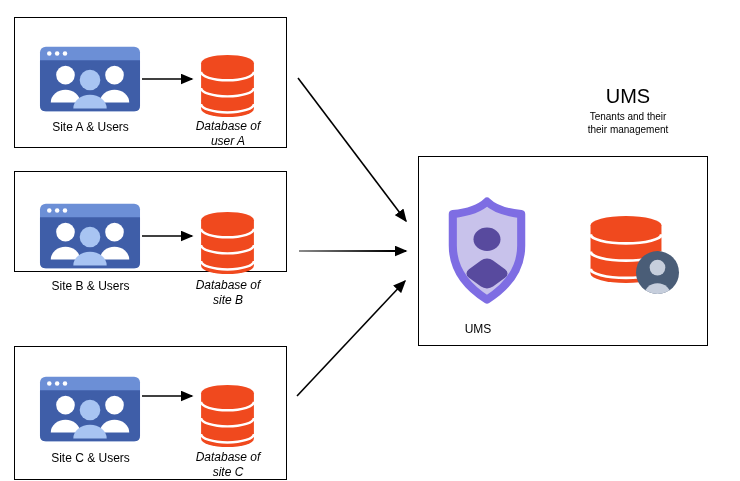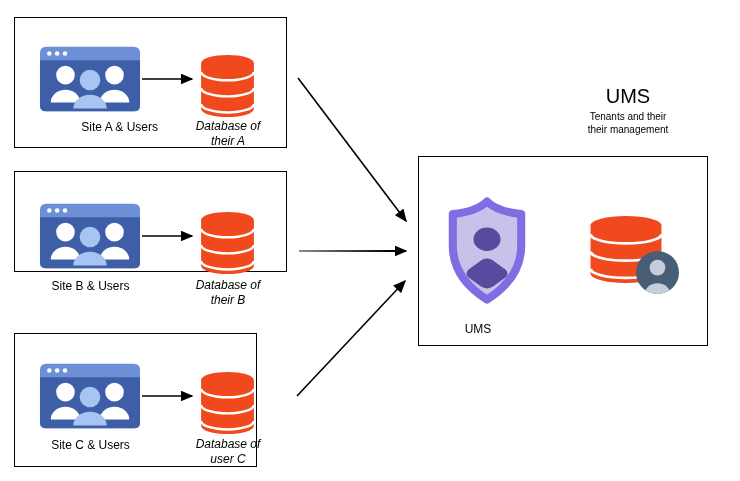--- a/index.html
+++ b/index.html
@@ -53,24 +53,24 @@
         <path d="M12,58 a15,13 0 0 1 30,0 z" class="f-back"></path>
       <circle cx="77" cy="30" r="9.5" class="f-back"></circle>
         <path d="M62,58 a15,13 0 0 1 30,0 z" class="f-back"></path>
       <circle cx="52" cy="35" r="10.5" class="f-front"></circle>
         <path d="M35,64 a17,14 0 0 1 34,0 z" class="f-front"></path>
     </svg>
     <svg class="abs" style="left:184px;top:35px;" width="57" height="66" viewBox="0 0 60 70">
       <path d="M2,11 a28,9 0 0 1 56,0 v48 a28,9 0 0 1 -56,0 z" class="f-db"></path>
       <path d="M2,20 a28,9 0 0 0 56,0 M2,37 a28,9 0 0 0 56,0 M2,54 a28,9 0 0 0 56,0" class="sep"></path>
     </svg>
-    <div class="lbl" style="left:8px;top:102px;width:135px;text-align:right;">Site A &amp; Users</div>
+    <div class="lbl" style="left:8px;top:102px;width:135px;">Site A &amp; Users</div>
     <div class="lbl" style="left:148px;top:101px;width:130px;">
       <span>Database of</span>
-      <span>their A</span>
+      <span>user A</span>
     </div>
   </div>
 
   <div class="node-box" style="left:14px;top:171px;width:273px;height:101px;">
     <svg class="abs" style="left:24px;top:30px;" width="102" height="68" viewBox="0 0 104 68">
       <rect x="1" y="1" width="102" height="66" rx="6" class="f-bar"></rect>
       <path d="M1,15 H103 V61 Q103,67 97,67 H7 Q1,67 1,61 Z" class="f-body"></path>
       <circle cx="10.5" cy="8" r="2.3" fill="#fff"></circle>
         <circle cx="18.5" cy="8" r="2.3" fill="#fff"></circle>
         <circle cx="26.5" cy="8" r="2.3" fill="#fff"></circle>
@@ -81,46 +81,46 @@
       <circle cx="52" cy="35" r="10.5" class="f-front"></circle>
         <path d="M35,64 a17,14 0 0 1 34,0 z" class="f-front"></path>
     </svg>
     <svg class="abs" style="left:184px;top:38px;" width="57" height="66" viewBox="0 0 60 70">
       <path d="M2,11 a28,9 0 0 1 56,0 v48 a28,9 0 0 1 -56,0 z" class="f-db"></path>
       <path d="M2,20 a28,9 0 0 0 56,0 M2,37 a28,9 0 0 0 56,0 M2,54 a28,9 0 0 0 56,0" class="sep"></path>
     </svg>
     <div class="lbl" style="left:8px;top:107px;width:135px;">Site B &amp; Users</div>
     <div class="lbl" style="left:148px;top:106px;width:130px;">
       <span>Database of</span>
-      <span>their B</span>
+      <span>site B</span>
     </div>
   </div>
 
-  <div class="node-box" style="left:14px;top:333px;width:243px;height:134px;">
+  <div class="node-box" style="left:14px;top:346px;width:273px;height:134px;">
     <svg class="abs" style="left:24px;top:28px;" width="102" height="68" viewBox="0 0 104 68">
       <rect x="1" y="1" width="102" height="66" rx="6" class="f-bar"></rect>
       <path d="M1,15 H103 V61 Q103,67 97,67 H7 Q1,67 1,61 Z" class="f-body"></path>
       <circle cx="10.5" cy="8" r="2.3" fill="#fff"></circle>
         <circle cx="18.5" cy="8" r="2.3" fill="#fff"></circle>
         <circle cx="26.5" cy="8" r="2.3" fill="#fff"></circle>
       <circle cx="27" cy="30" r="9.5" class="f-back"></circle>
         <path d="M12,58 a15,13 0 0 1 30,0 z" class="f-back"></path>
       <circle cx="77" cy="30" r="9.5" class="f-back"></circle>
         <path d="M62,58 a15,13 0 0 1 30,0 z" class="f-back"></path>
       <circle cx="52" cy="35" r="10.5" class="f-front"></circle>
         <path d="M35,64 a17,14 0 0 1 34,0 z" class="f-front"></path>
     </svg>
     <svg class="abs" style="left:184px;top:36px;" width="57" height="66" viewBox="0 0 60 70">
       <path d="M2,11 a28,9 0 0 1 56,0 v48 a28,9 0 0 1 -56,0 z" class="f-db"></path>
       <path d="M2,20 a28,9 0 0 0 56,0 M2,37 a28,9 0 0 0 56,0 M2,54 a28,9 0 0 0 56,0" class="sep"></path>
     </svg>
     <div class="lbl" style="left:8px;top:104px;width:135px;">Site C &amp; Users</div>
     <div class="lbl" style="left:148px;top:103px;width:130px;">
       <span>Database of</span>
-      <span>user C</span>
+      <span>site C</span>
     </div>
   </div>
 
   <div class="heading" style="left:538px;top:85px;width:180px;">UMS</div>
   <div class="subtitle" style="left:538px;top:110px;width:180px;">
     <span style="display:block;">Tenants and their</span>
     <span style="display:block;">their management</span>
   </div>
 
   <div class="node-box" style="left:418px;top:156px;width:290px;height:190px;">

